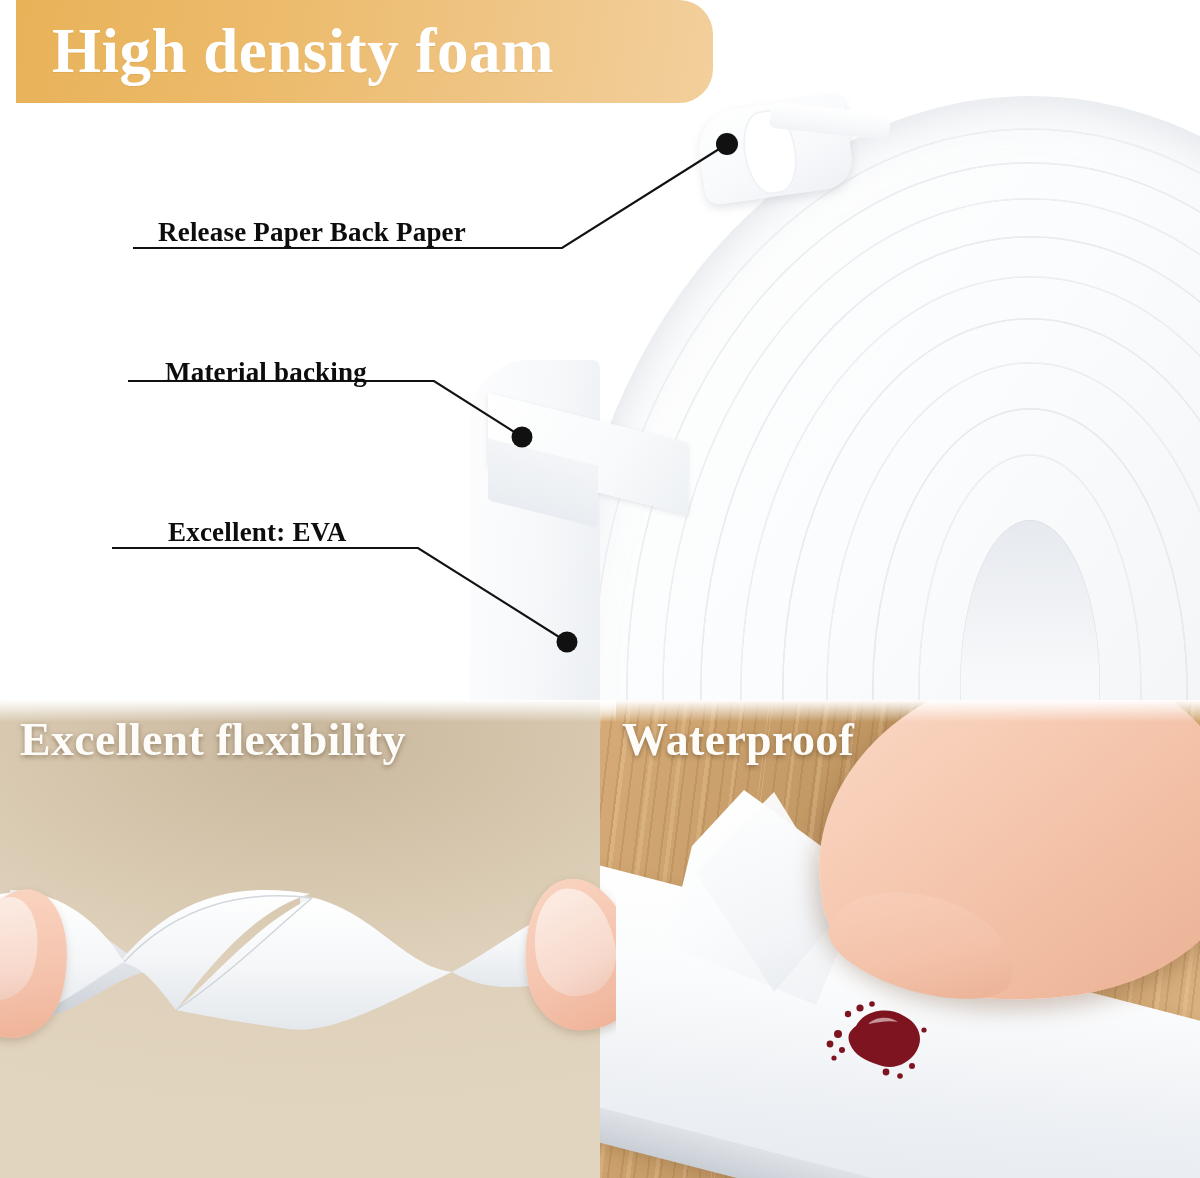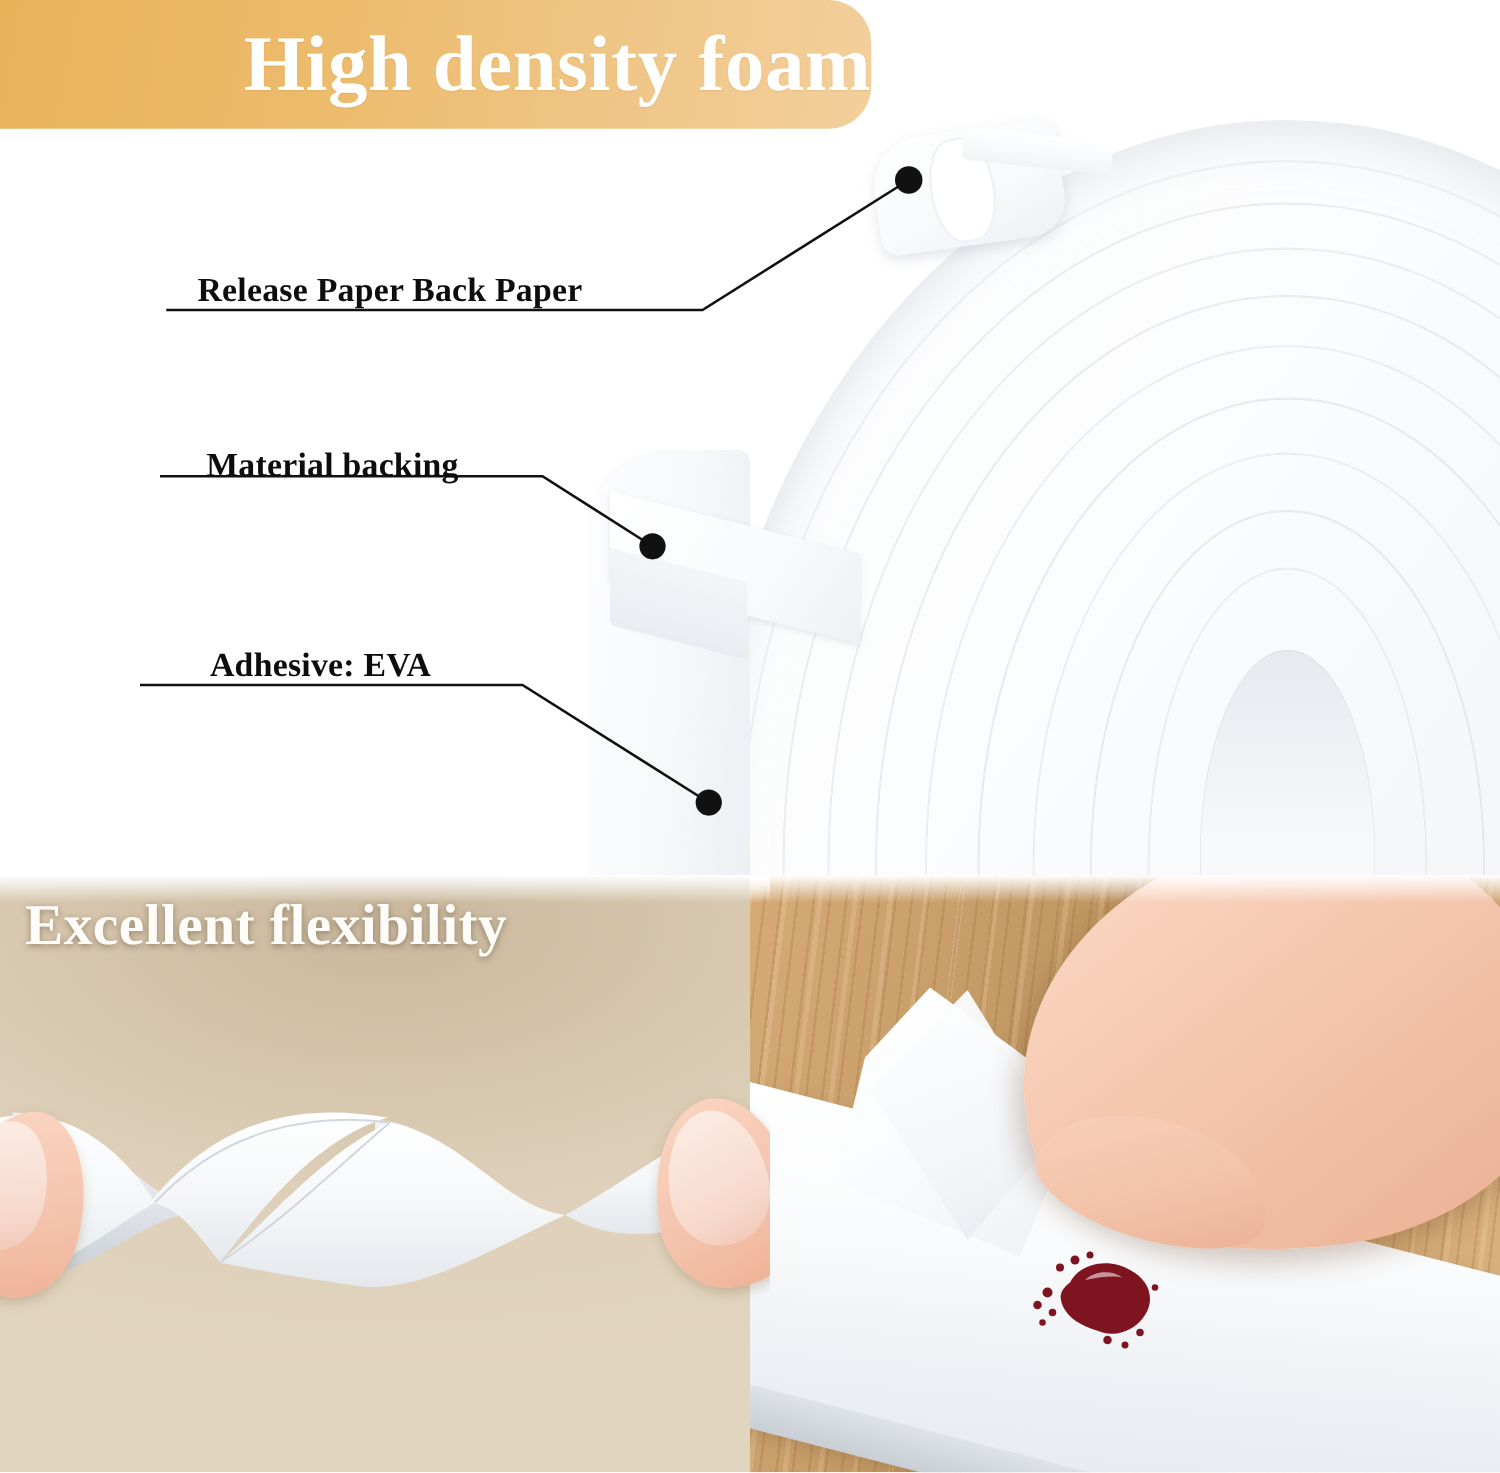--- a/index.html
+++ b/index.html
@@ -9,24 +9,24 @@
   #page { position:relative; width:1200px; height:1178px; background:#ffffff; overflow:hidden; }
 
   
   #top-section {
     position:absolute; left:0; top:0; width:1200px; height:700px;
     background:#ffffff; overflow:hidden;
   }
 
   
   #title-banner {
-    position:absolute; left:0; top:0; width:697px; height:103px;
+    position:absolute; left:16px; top:0; width:697px; height:103px;
     border-radius:0 34px 34px 0;
     background:linear-gradient(100deg,#e8b259 0%,#ecbb6c 38%,#f0c88c 78%,#f2cf9c 100%);
-    display:flex; align-items:center;justify-content:flex-end;
+    display:flex; align-items:center;
   }
   #title-banner .title-text {
     color:#ffffff; font-size:63px; font-weight:700; letter-spacing:0.5px;
     margin-left:36px; line-height:1; white-space:nowrap;
     text-shadow:0 1px 1px rgba(180,130,50,.18);
   }
 
   
   #foam-photo { position:absolute; left:0; top:0; width:1200px; height:700px; }
 
@@ -198,21 +198,21 @@
 
       <polyline points="128,381 434,381 522,437" fill="none" stroke="#111111" stroke-width="2.1"></polyline>
       <circle cx="522" cy="437" r="10.5" fill="#111111"></circle>
 
       <polyline points="112,548 418,548 567,642" fill="none" stroke="#111111" stroke-width="2.1"></polyline>
       <circle cx="567" cy="642" r="10.5" fill="#111111"></circle>
     </svg>
 
     <span class="label-text" style="left:158px; top:191px;">Release Paper Back Paper</span>
     <span class="label-text" style="left:165px; top:331px;">Material backing</span>
-    <span class="label-text" style="left:168px; top:491px;">Adhesive: EVA</span>
+    <span class="label-text" style="left:168px; top:491px;">Excellent: EVA</span>
   </div>
 
   <div id="bottom-section">
 
     <div class="bpanel" id="panel-flex">
       <div id="flex-bg"></div>
       <div class="fade-top"></div>
 
       <svg id="twist" viewBox="0 0 592 270">
         <defs>
@@ -270,16 +270,17 @@
         <circle cx="100" cy="66" r="3" fill="#7e1420"></circle>
         <circle cx="112" cy="30" r="2.6" fill="#7e1420"></circle>
       </svg>
 
       <div id="tissue"></div>
       <div id="tissue-fold"></div>
       <div id="hand"></div>
       <div id="thumb"></div>
 
       <div class="fade-top"></div>
+      <span class="panel-title">Waterproof</span>
     </div>
   </div>
 
 </div>
 
 </body></html>

